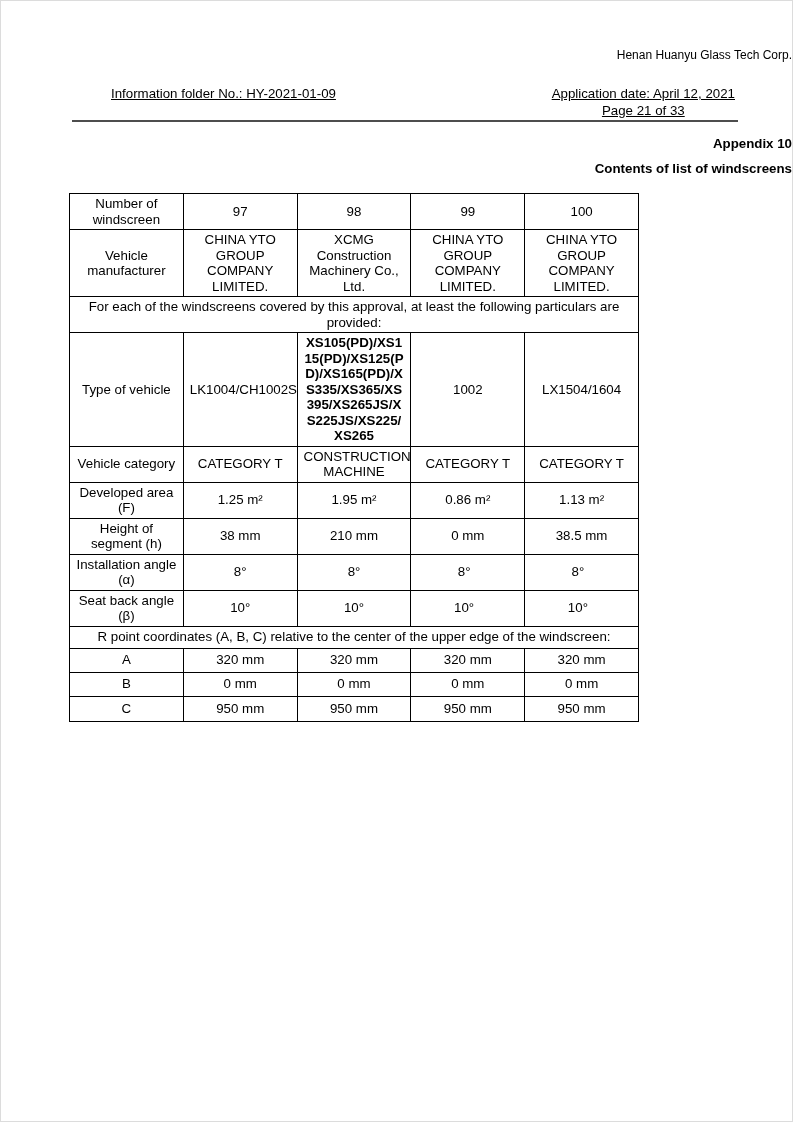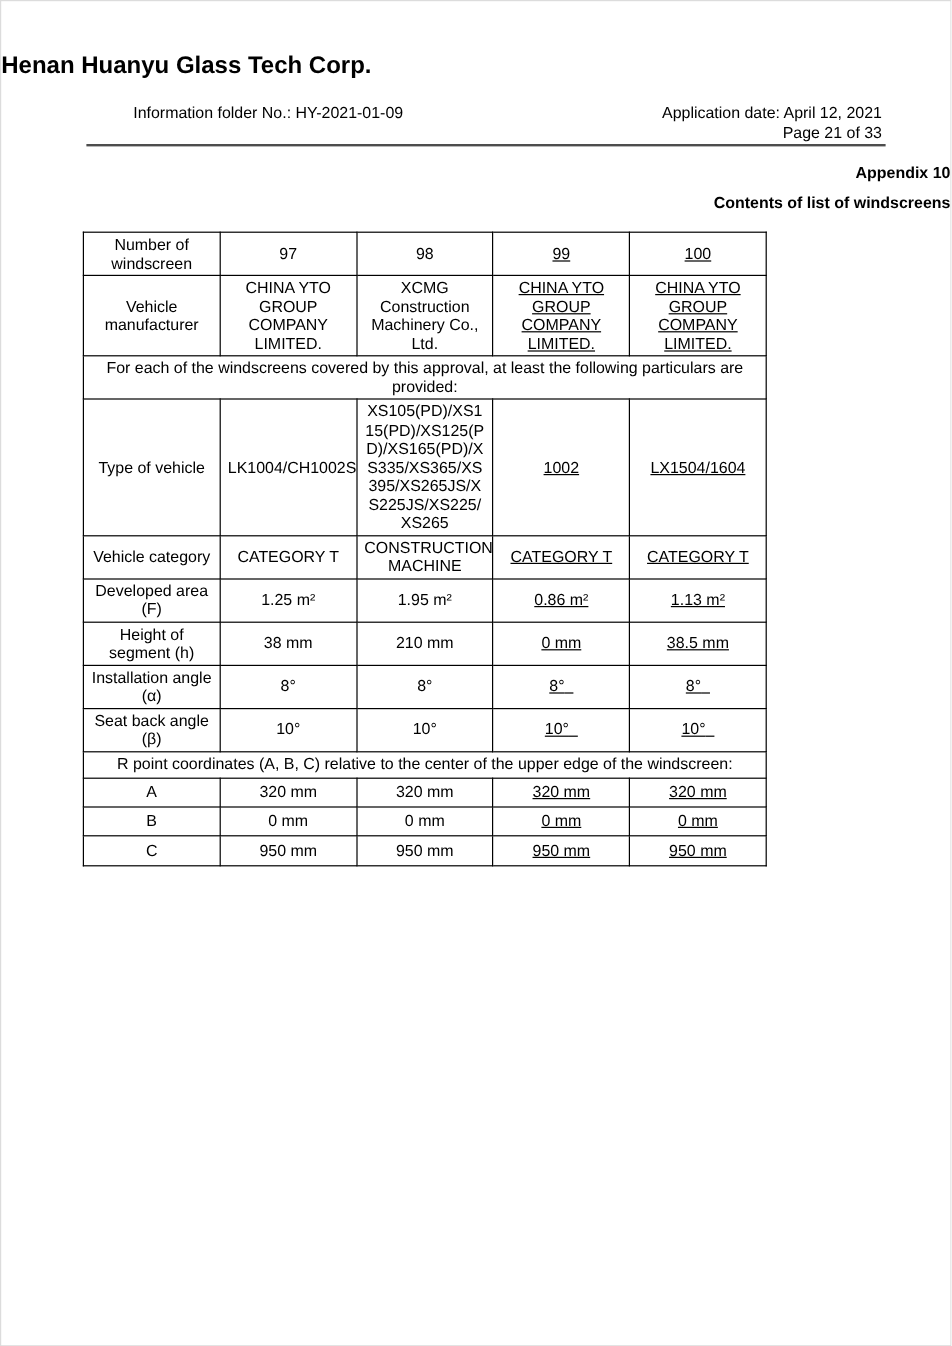--- a/index.html
+++ b/index.html
@@ -4,46 +4,46 @@
 <title>Document</title>
 <style>
   html, body { margin:0; padding:0; background:#ffffff; }
   body { font-family:"Liberation Sans", sans-serif; color:#000000; }
   .page {
     width:793px; height:1122px; box-sizing:border-box;
     background:#ffffff; border:1px solid #dcdcdc;
     padding-top:44px; position:relative; overflow:hidden;
   }
   .company-title {
-    margin:0; text-align:left; font-size:20px; font-weight:bold; line-height:20px;
+    margin:0; text-align:right; font-size:12px; font-weight:normal; line-height:20px;
   }
   .meta {
     display:flex; justify-content:space-between; align-items:flex-start;
-    margin:20px 57px 0 110px; font-size:13.3px; line-height:17px;
+    margin:20px 57px 0 110px; font-size:13.3px; line-height:17px;text-decoration:underline;
   }
-  .meta-right { text-align:right; }
+  .meta-right { text-align:center; }
   .divider { border:0; border-top:2px solid #4d4d4d; margin:1px 54px 0 71px; }
   .appendix-title, .doc-title {
     text-align:right; font-weight:bold; font-size:13.3px; margin:0;
   }
   .appendix-title { margin-top:14px; }
   .doc-title { margin-top:10px; }
   table.spec {
     margin:17px 0 0 68px; width:570px;
     border-collapse:collapse; table-layout:fixed;
     font-size:13.3px; line-height:15.5px;
   }
   table.spec td {
     border:1.5px solid #000000; text-align:center; vertical-align:middle;
     padding:2px 6px; overflow:hidden;
   }
   td.note { text-align:left; padding:2px 5px; }
   td.narrow { padding:2px 14px; }
-  td.brk { word-break:break-all; }
-  .u { text-decoration:underline; }
+  td.brk { word-break:break-all;font-weight:bold; }
+  .u { }
   .u.upad::after { content:"\00a0\00a0"; }
 </style>
 </head>
 <body>
 
 <div class="page">
 
   <h1 class="company-title">Henan Huanyu Glass Tech Corp.</h1>
 
   <div class="meta">

